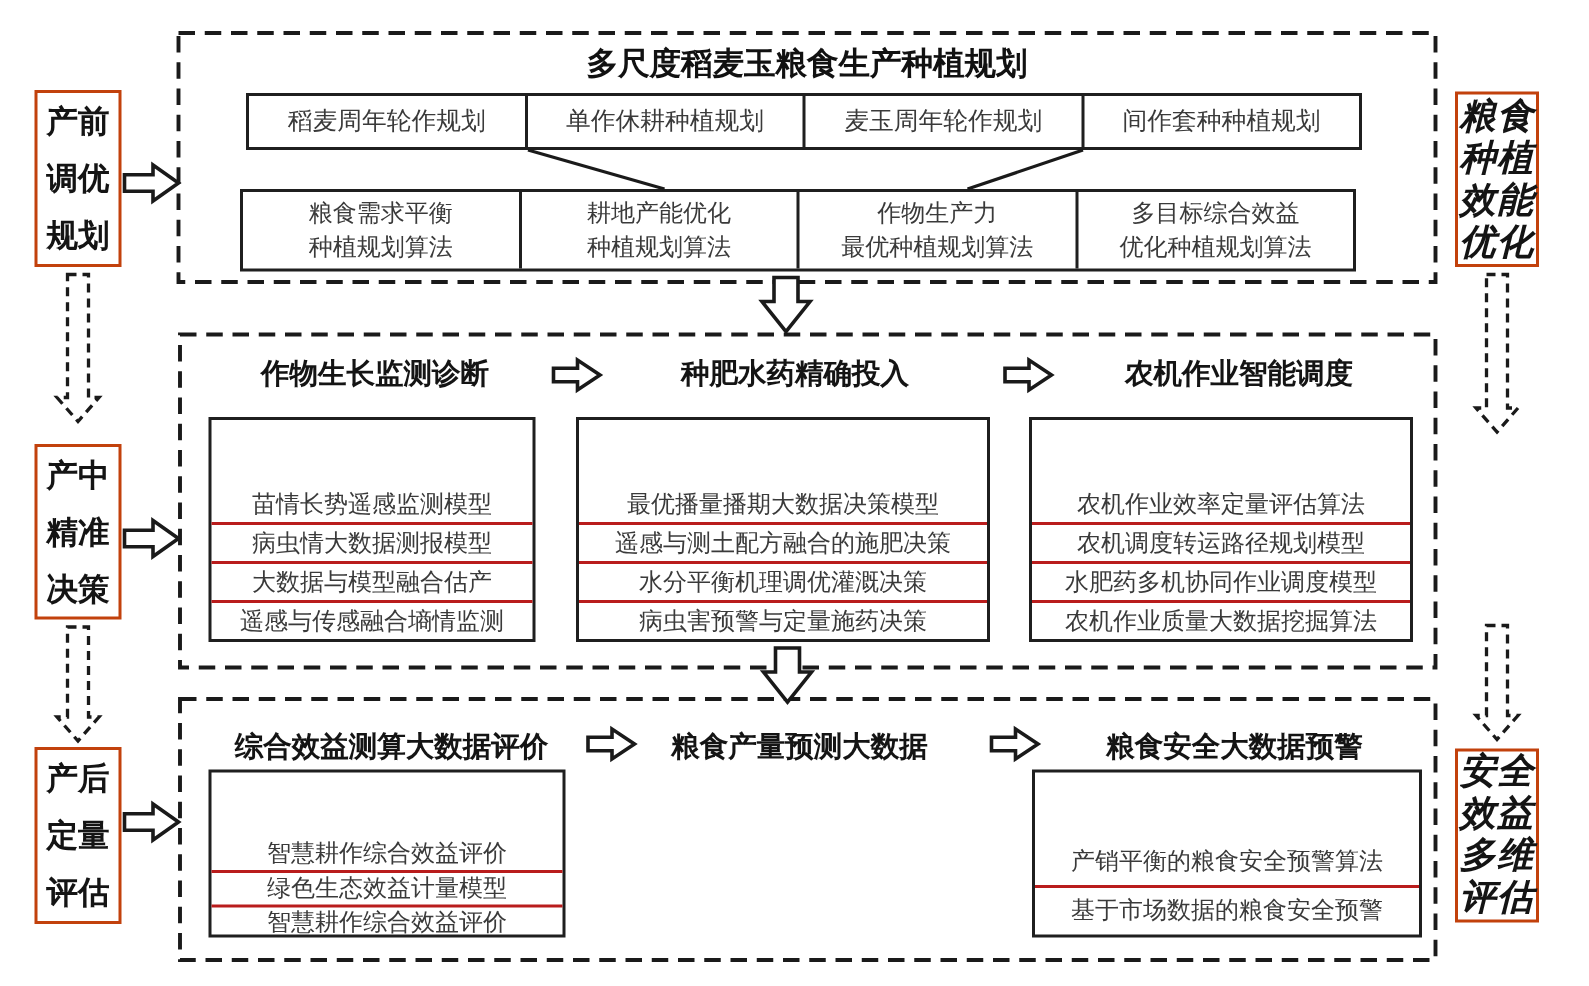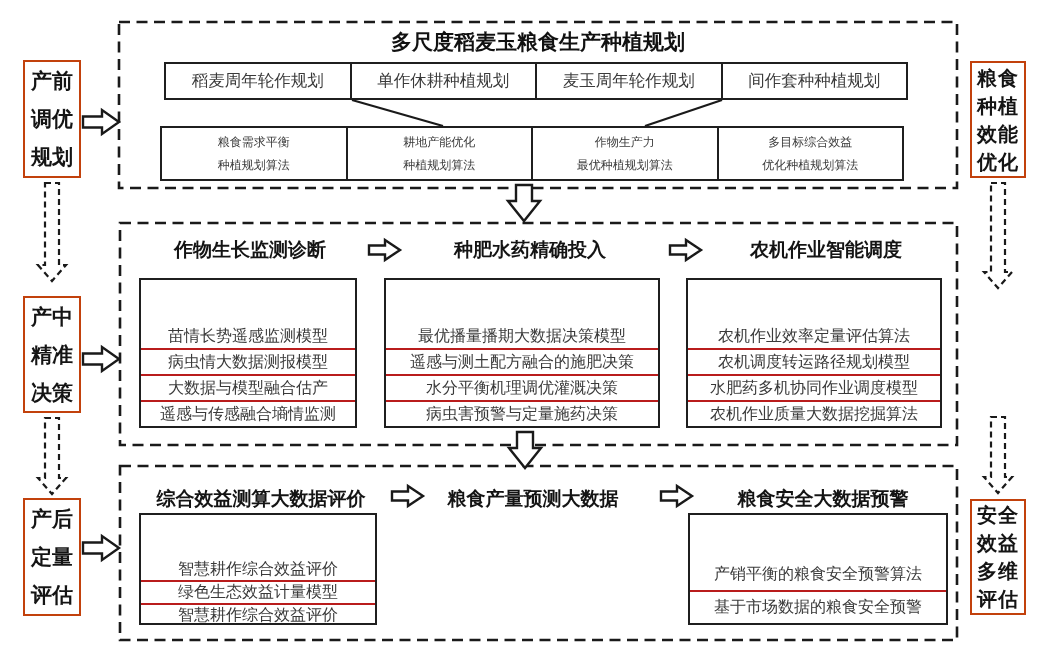--- a/index.html
+++ b/index.html
@@ -9,39 +9,39 @@
   }
   .abs{position:absolute;box-sizing:border-box;}
   .ml{white-space:pre-line;}
   
   .rail{
     border:2px solid #c2410c;background:#fff;
     display:flex;align-items:center;justify-content:center;text-align:center;
     font-weight:bold;color:#141414;
   }
   .rail.left3{font-size:21px;line-height:38px;}
-  .rail.right4{font-size:20px;line-height:28px;letter-spacing:1px;}
+  .rail.right4{font-size:24px;line-height:28px;letter-spacing:1px;font-style:italic;}
   
   .title{
     font-size:21px;font-weight:bold;color:#111;text-align:center;line-height:26px;
   }
   .sec-h{
     font-size:19px;font-weight:bold;color:#141414;text-align:center;line-height:24px;
   }
   
   .rowbox{
     display:flex;border:2px solid #1f1f1f;background:#fff;
   }
   .rowbox .cell{
     flex:1;display:flex;align-items:center;justify-content:center;text-align:center;
     color:#3a3a3a;border-left:2px solid #1f1f1f;
   }
   .rowbox .cell:first-child{border-left:none;}
   .row1 .cell{font-size:16.5px;}
-  .row2 .cell{font-size:12px;line-height:23px;}
+  .row2 .cell{font-size:16px;line-height:23px;}
   
   .stack{
     display:flex;flex-direction:column;border:2px solid #1f1f1f;background:#fff;
   }
   .stack .cell{
     flex:1;display:flex;align-items:center;justify-content:center;text-align:center;
     font-size:16px;color:#3a3a3a;border-top:2px solid #b91c1c;
   }
   .stack .cell:first-child{border-top:none;margin-top:44px;}
   

